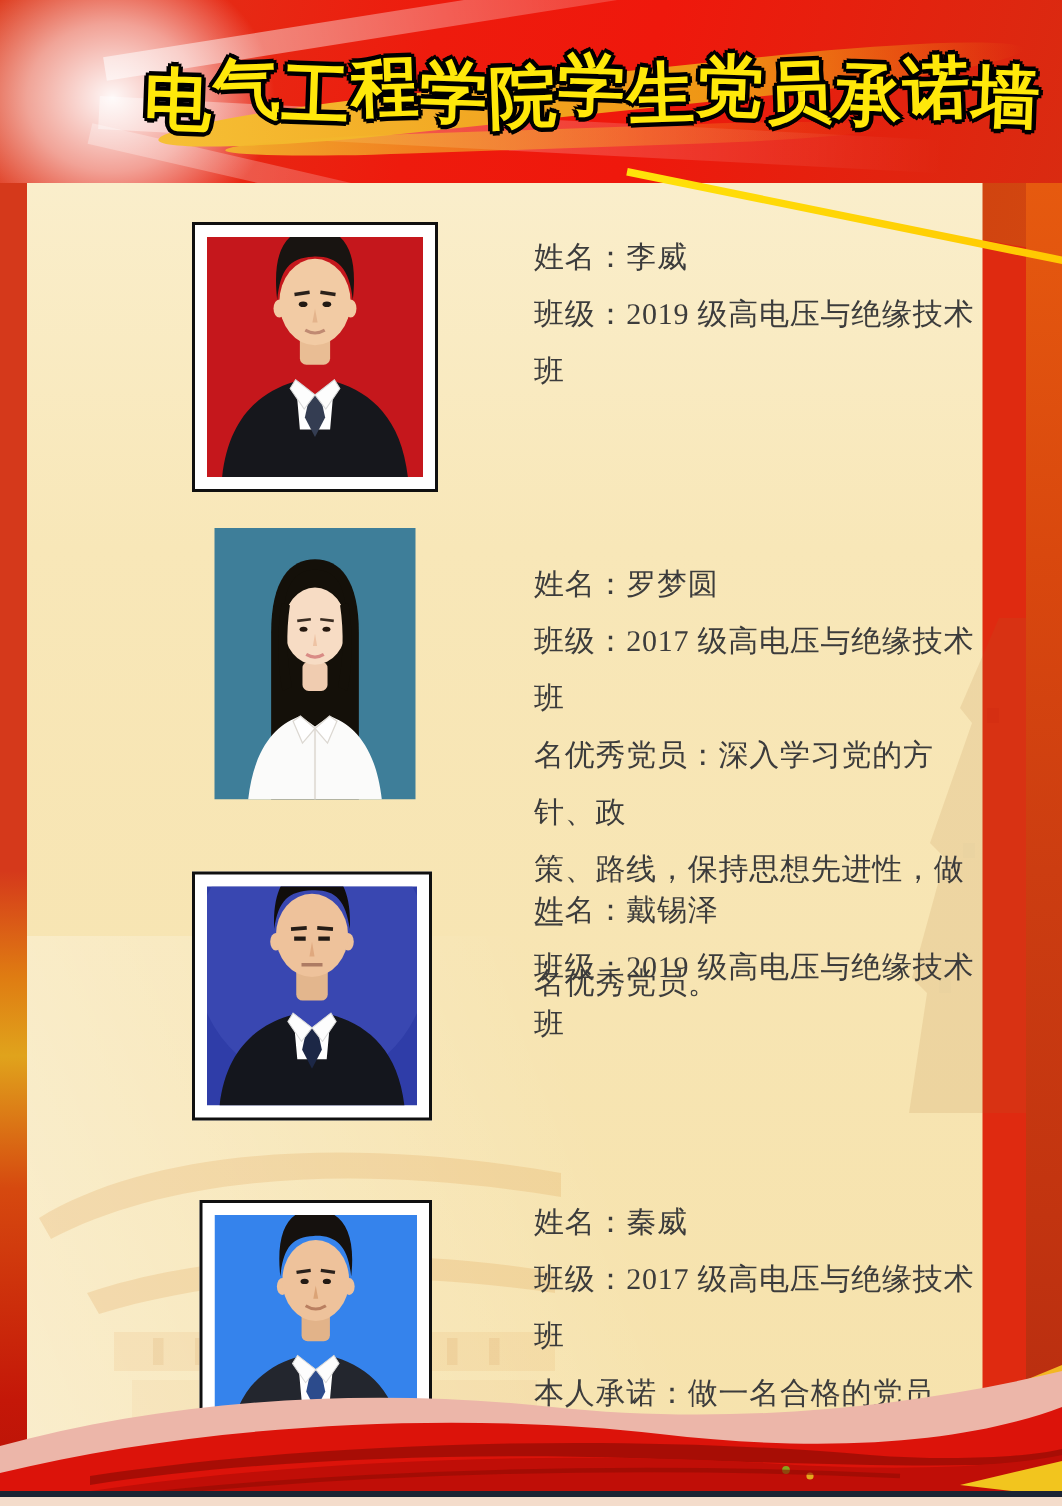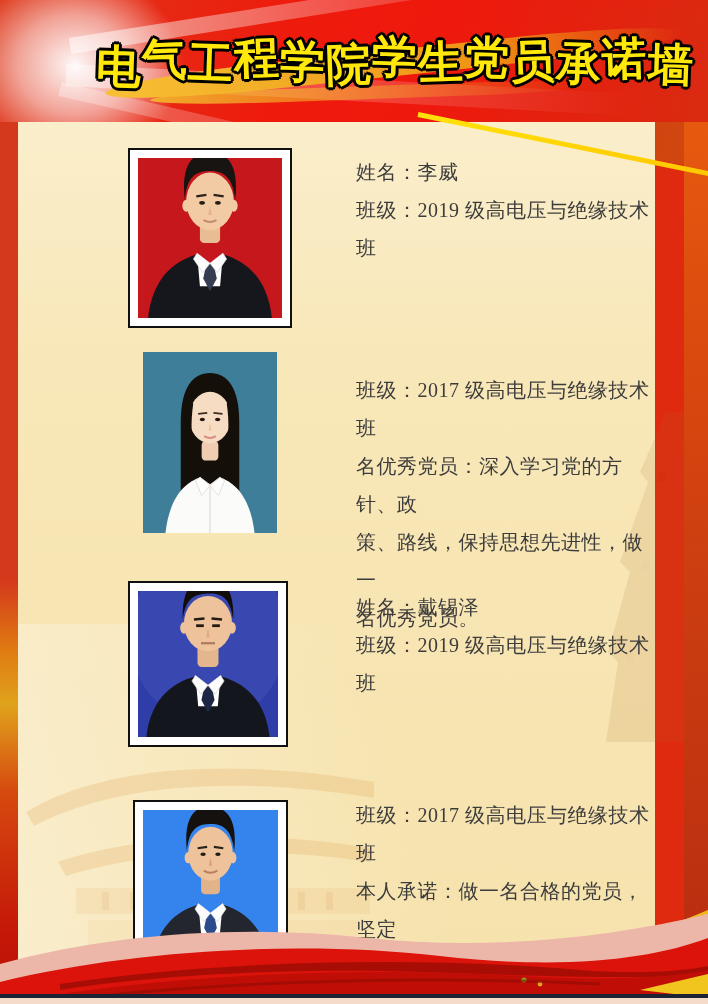--- a/index.html
+++ b/index.html
@@ -187,20 +187,21 @@
         <path d="M66 36 C68.5 52 68 66 65.5 78 L61 76 C63.5 64 64 50 62 37 Z" fill="#141009"></path>
         <path d="M41.5 44.5 l6.5 -0.8" stroke="#3a2c22" stroke-width="1.3" fill="none"></path>
         <path d="M52.5 43.7 l6.5 0.8" stroke="#3a2c22" stroke-width="1.3" fill="none"></path>
         <ellipse cx="44.5" cy="48.5" rx="1.9" ry="1.2" fill="#25180f"></ellipse>
         <ellipse cx="55.5" cy="48.5" rx="1.9" ry="1.2" fill="#25180f"></ellipse>
         <path d="M50 50.5 l-1 6 h2 z" fill="#eec3a4"></path>
         <path d="M45.8 60.5 q4.2 2.6 8.4 0" stroke="#d98b85" stroke-width="1.5" fill="none"></path>
       </svg>
     </div>
     <div class="info i2">
+      <div class="line">姓名：罗梦圆</div>
       <div class="line">班级：2017 级高电压与绝缘技术班</div>
       <div class="line">名优秀党员：深入学习党的方针、政
 策、路线，保持思想先进性，做一
 名优秀党员。</div>
     </div>
 
     <div class="photo-frame f3">
       <svg class="ph" viewBox="0 0 100 130" preserveAspectRatio="xMidYMax slice">
         <rect x="0" y="0" width="100" height="130" fill="#2f3da8"></rect>
         <ellipse cx="50" cy="58" rx="56" ry="62" fill="#4857bd" opacity=".4"></ellipse>
@@ -242,20 +243,21 @@
         <path d="M32.5 47 C30 24 37 13.5 50 14 C63 14.5 70 25 67.5 47 C66 32 60 26.5 49 27 C38 27.5 34 33 32.5 47 Z" fill="#15110e"></path>
         <path d="M40.5 45 l7 -1" stroke="#2a211b" stroke-width="1.6" fill="none"></path>
         <path d="M52.5 44 l7 1" stroke="#2a211b" stroke-width="1.6" fill="none"></path>
         <ellipse cx="44.5" cy="49.5" rx="2" ry="1.3" fill="#221a14"></ellipse>
         <ellipse cx="55.5" cy="49.5" rx="2" ry="1.3" fill="#221a14"></ellipse>
         <path d="M50 51.5 l-1.2 6.5 h2.4 z" fill="#dba376"></path>
         <path d="M45 61.5 q5 3.2 10 0" stroke="#b97f60" stroke-width="1.5" fill="none"></path>
       </svg>
     </div>
     <div class="info i4">
+      <div class="line">姓名：秦威</div>
       <div class="line">班级：2017 级高电压与绝缘技术班</div>
       <div class="line">本人承诺：做一名合格的党员，坚定
 信念，用心做事，为共产主义事业添
 砖加瓦。</div>
     </div>
   </div>
 
   <div class="ystreak"></div>
 
   <svg class="ribbon" viewBox="0 0 708 124" preserveAspectRatio="none">

